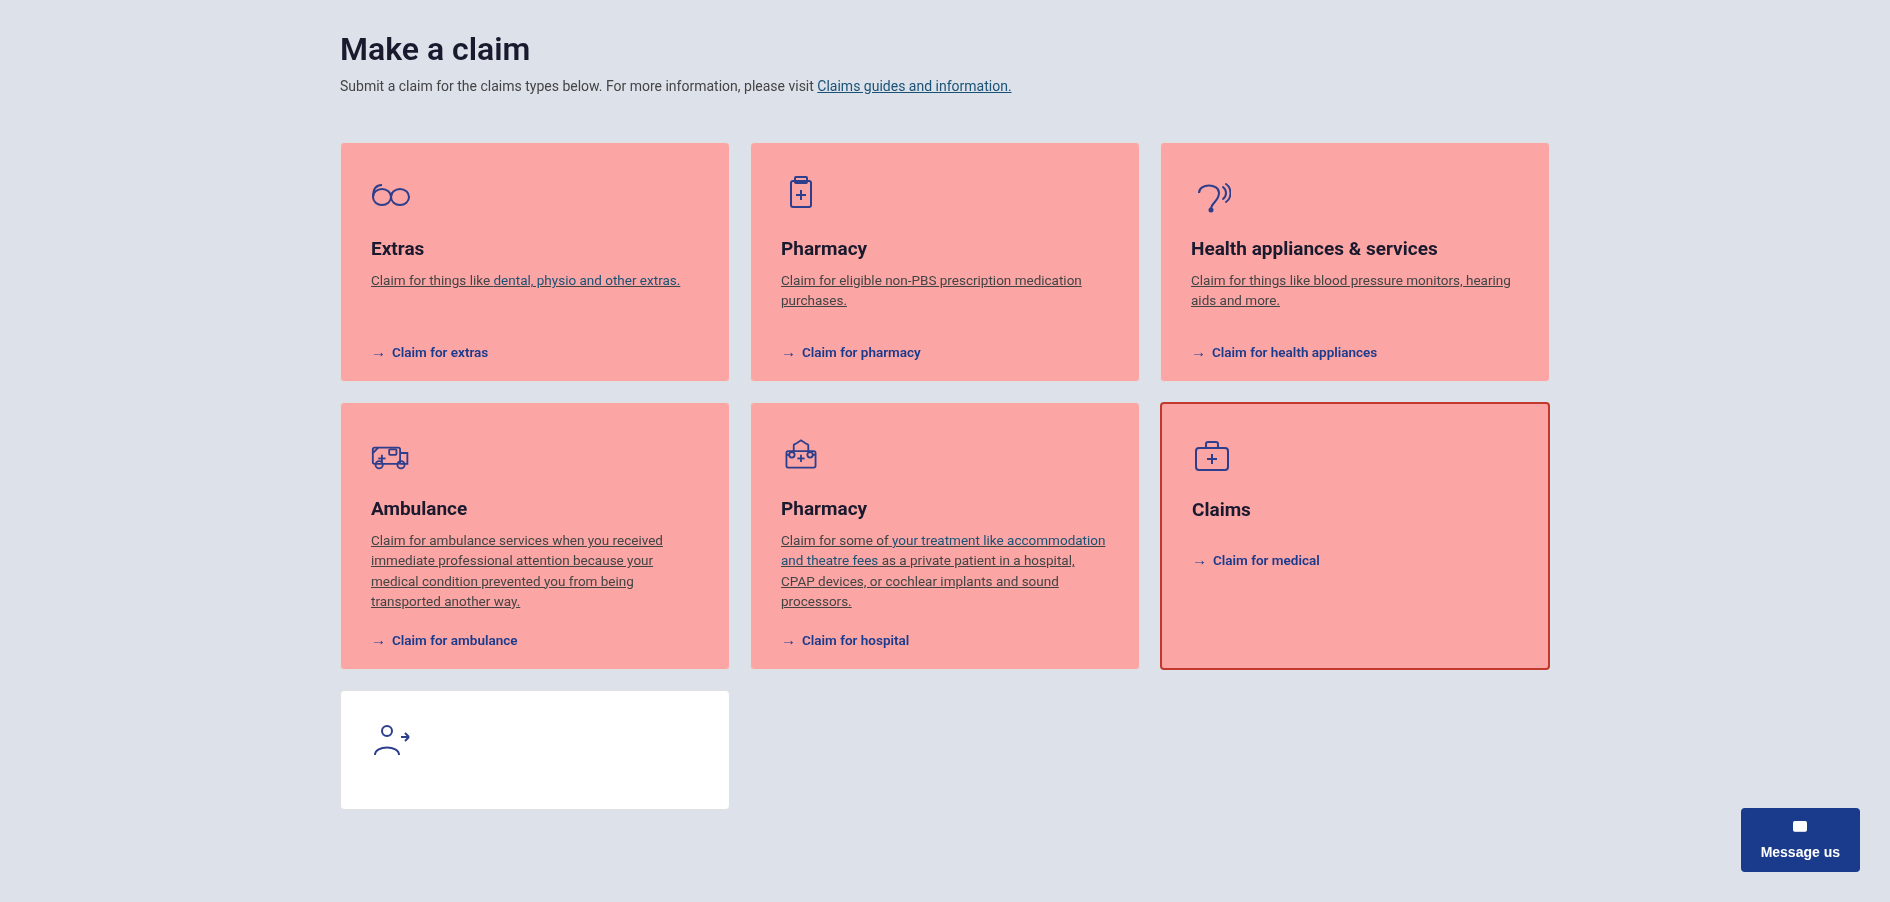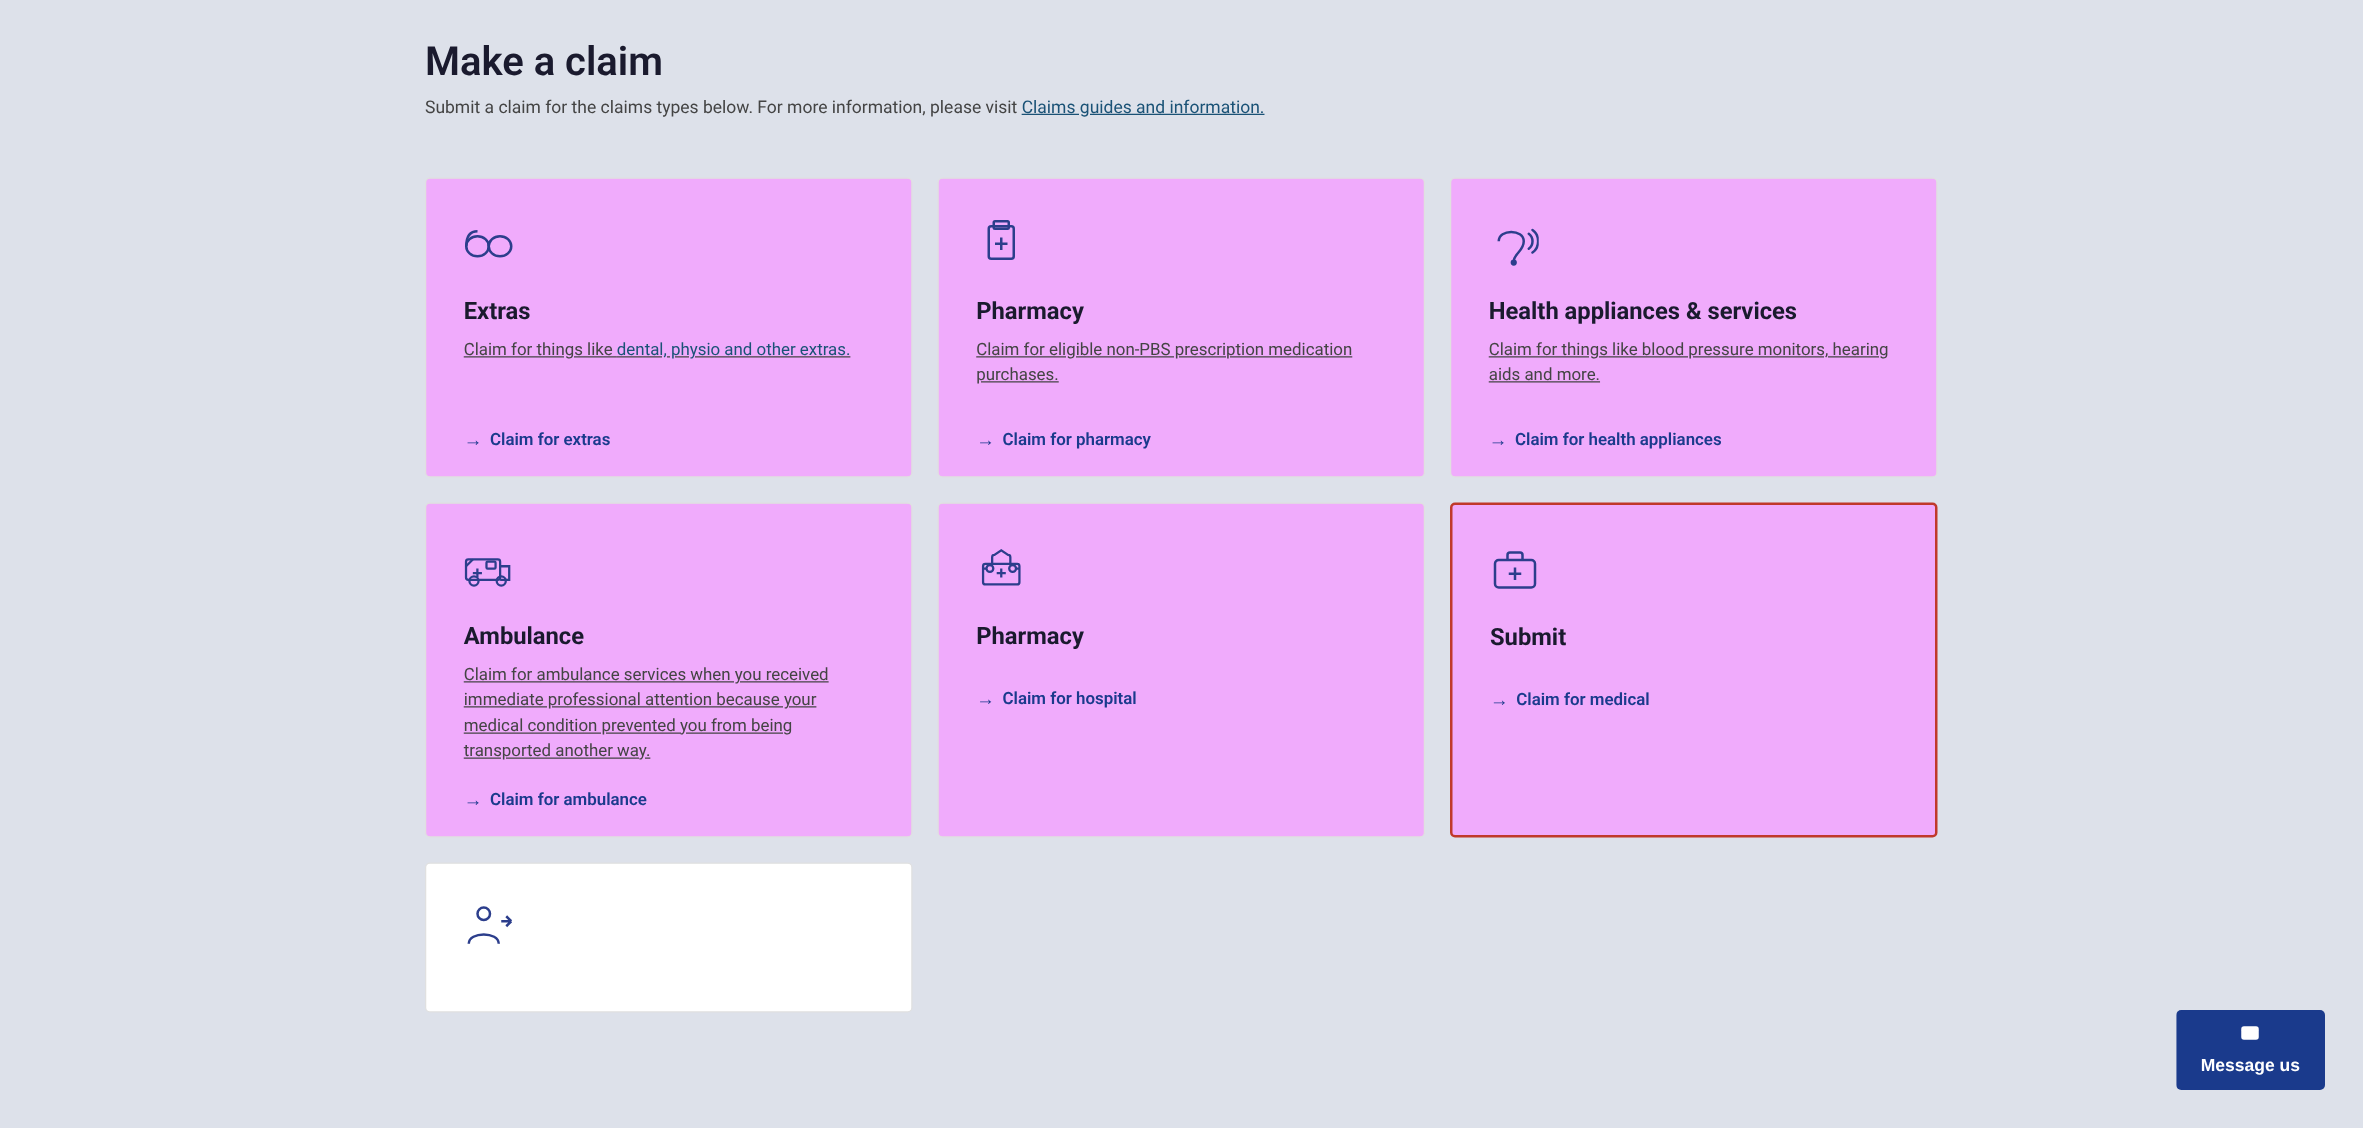--- a/index.html
+++ b/index.html
@@ -27,21 +27,21 @@
       color: #1a5276;
       text-decoration: underline;
     }
     .cards-grid {
       display: grid;
       grid-template-columns: repeat(3, 1fr);
       gap: 20px;
       margin-bottom: 20px;
     }
     .card {
-      background: #f0abfc;
+      background: #fca5a5;
       border-radius: 4px;
       padding: 30px 30px 20px 30px;
       display: flex;
       flex-direction: column;
       min-height: 240px;
       position: relative;
       border: 1px solid #e0e0e0;
     }
     .card-icon {
       margin-bottom: 20px;
@@ -213,36 +213,39 @@
           <path d="M14 16 L14 10 C14 8 16 8 16 8 L22 4 L28 8 C28 8 30 8 30 10 L30 16"></path>
           <line x1="22" y1="20" x2="22" y2="28"></line>
           <line x1="18" y1="24" x2="26" y2="24"></line>
           <circle cx="12" cy="20" r="3"></circle>
           <circle cx="32" cy="20" r="3"></circle>
           <line x1="9" y1="20" x2="6" y2="20"></line>
           <line x1="35" y1="20" x2="38" y2="20"></line>
         </svg>
       </div>
       <div class="card-title">Pharmacy</div>
+      <div class="card-description">
+        Claim for some of <span class="highlight">your treatment like accommodation and theatre fees</span> as a private patient in a hospital, CPAP devices, or cochlear implants and sound processors.
+      </div>
       <a href="#" class="card-link">
         <span class="card-link-arrow">→</span>
         <span>Claim for hospital</span>
       </a>
     </div>
 
     <div class="card highlighted">
       <div class="card-icon">
         <svg viewBox="0 0 40 36" fill="none" stroke="#2c3e8c" stroke-width="2">
           <rect x="4" y="12" width="32" height="22" rx="3"></rect>
           <path d="M14 12 L14 8 C14 6 16 6 16 6 L24 6 C26 6 26 8 26 8 L26 12"></path>
           <line x1="20" y1="18" x2="20" y2="28"></line>
           <line x1="15" y1="23" x2="25" y2="23"></line>
         </svg>
       </div>
-      <div class="card-title">Submit</div>
+      <div class="card-title">Claims</div>
       <a href="#" class="card-link">
         <span class="card-link-arrow">→</span>
         <span>Claim for medical</span>
       </a>
     </div>
   </div>
 
   <div style="display: grid; grid-template-columns: repeat(3, 1fr); gap: 20px;">
     <div class="partial-card">
       <div class="card-icon">

